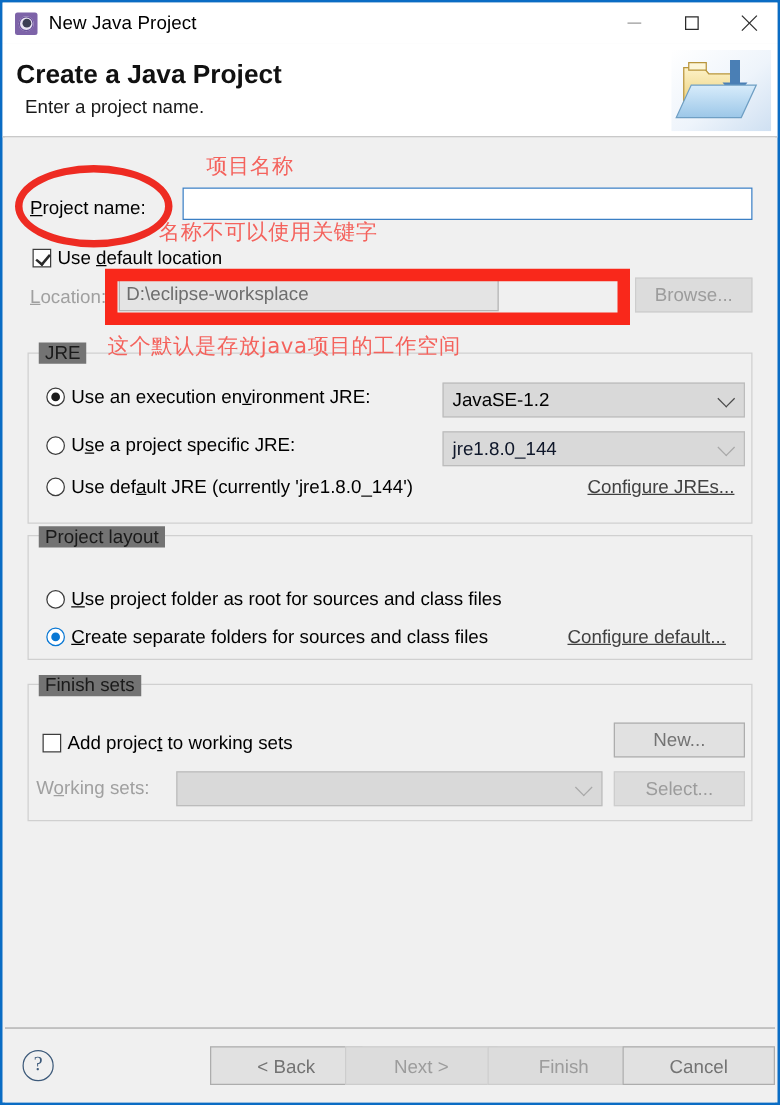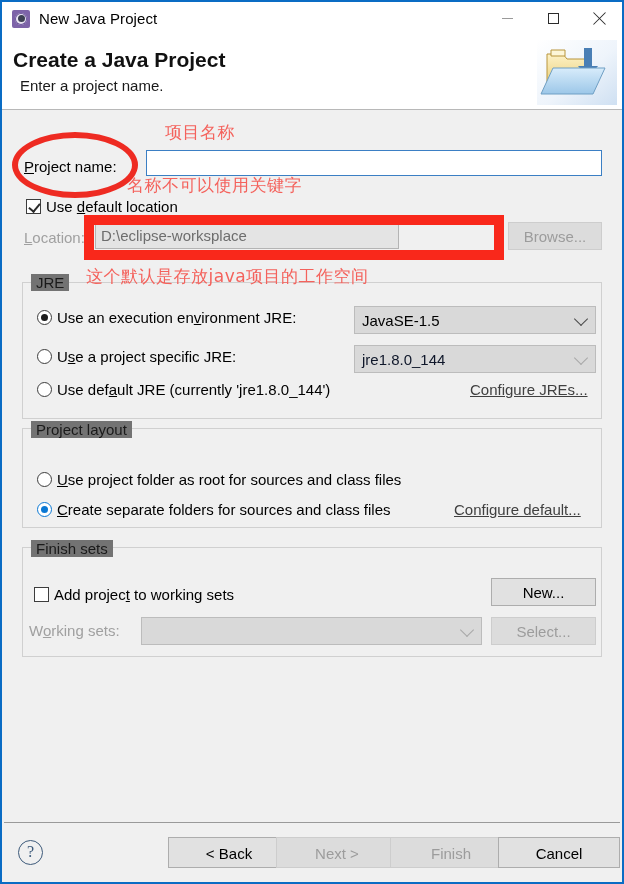--- a/index.html
+++ b/index.html
@@ -170,21 +170,21 @@
   }
 
   
   .btn {
     position: absolute;
     box-sizing: border-box;
     background: #e1e1e1;
     border: 1px solid #adadad;
     font-family: "Liberation Sans", sans-serif;
     font-size: 15px;
-    color: #000000;
+    color: #737373;
     text-align: center;
     line-height: 26px;
     white-space: nowrap;
   }
   .btn.disabled {
     background: #dcdcdc;
     border: 1px solid #cdcdcd;
     color: #9c9c9c;
   }
 
@@ -398,21 +398,21 @@
     <div class="row-label dim" style="left:20px; top:119px;"><span class="mn">L</span>ocation:</div>
     <input class="text-input disabled" style="left: 91px; top: 111px; width: 304px; height: 28px;" readonly="" value="D:\eclipse-worksplace">
     <div class="btn disabled" style="left:504px; top:112px; width:94px; height:28px; line-height:28px;">Browse...</div>
 
     <div class="group" style="left:18px; top:172px; width:580px; height:137px;"></div>
     <div class="group-title" style="left:27px; top:164px;">JRE</div>
 
     <div class="radio sel-dark" style="left:33px; top:200px;"></div>
     <div class="row-label" style="left:53px; top:199px;">Use an execution en<span class="mn">v</span>ironment JRE:</div>
     <div class="combo" style="left:350px; top:196px; width:242px; height:28px; line-height:28px;">
-      <span>JavaSE-1.5</span>
+      <span>JavaSE-1.2</span>
       <span class="chev"></span>
     </div>
 
     <div class="radio" style="left:33px; top:239px;"></div>
     <div class="row-label" style="left:53px; top:238px;">U<span class="mn">s</span>e a project specific JRE:</div>
     <div class="combo disabled" style="left:350px; top:235px; width:242px; height:28px; line-height:28px;">
       <span>jre1.8.0_144</span>
       <span class="chev"></span>
     </div>
 

